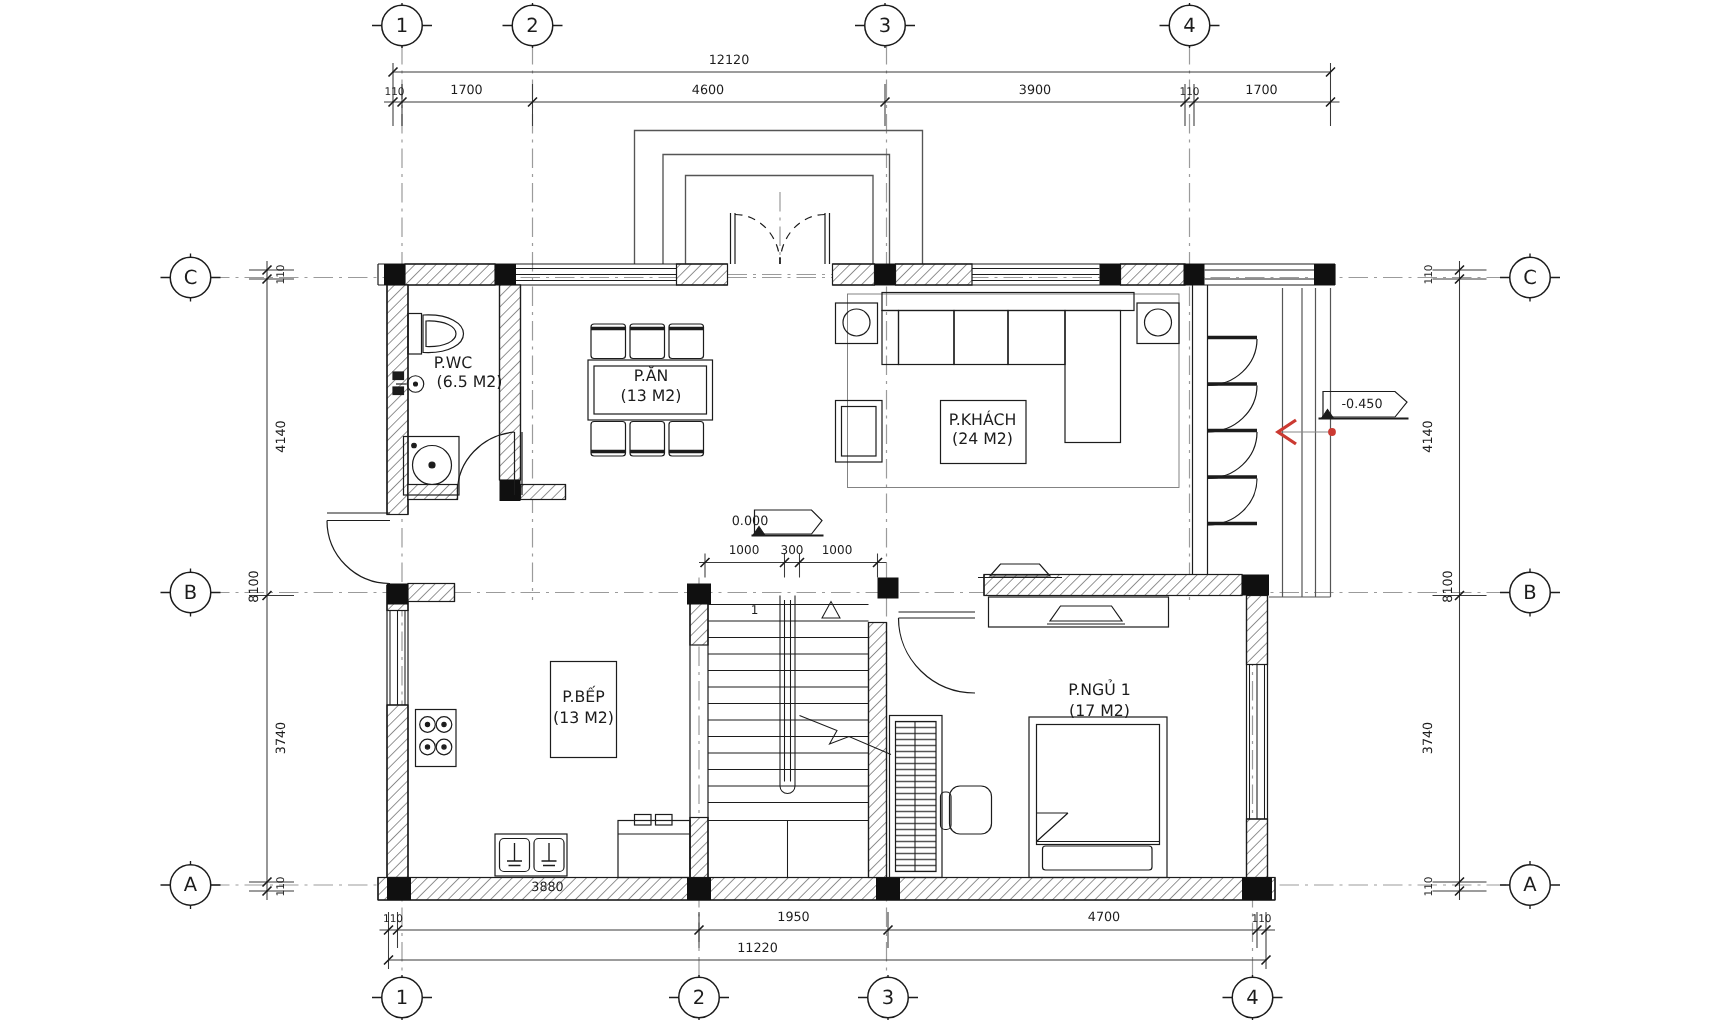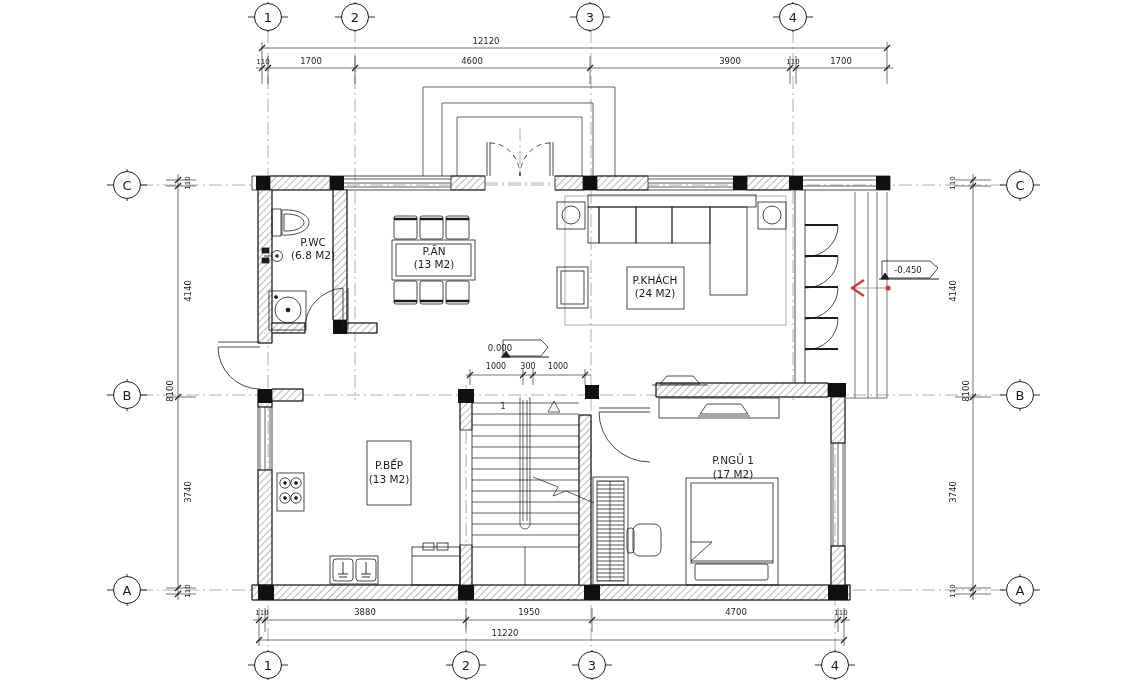--- a/index.html
+++ b/index.html
@@ -341,27 +341,27 @@
 <div class="bubble" style="left:127px;top:185px">C</div>
 <div class="bubble" style="left:127px;top:395px">B</div>
 <div class="bubble" style="left:127px;top:590px">A</div>
 <div class="bubble" style="left:1020px;top:185px">C</div>
 <div class="bubble" style="left:1020px;top:395px">B</div>
 <div class="bubble" style="left:1020px;top:590px">A</div>
 
 <span class="lbl tiny" style="left:263px;top:62px">110</span>
 <span class="lbl" style="left:311px;top:61px">1700</span>
 <span class="lbl" style="left:472px;top:61px">4600</span>
-<span class="lbl" style="left:730px;top:61px">3900</span>
+<span class="lbl" style="left:690px;top:61px">3900</span>
 <span class="lbl tiny" style="left:793px;top:62px">110</span>
 <span class="lbl" style="left:841px;top:61px">1700</span>
 <span class="lbl" style="left:486px;top:41px">12120</span>
 
 <span class="lbl tiny" style="left:262px;top:613px">110</span>
-<span class="lbl" style="left:365px;top:612px">3880</span>
+<span class="lbl" style="left:365px;top:592px">3880</span>
 <span class="lbl" style="left:529px;top:612px">1950</span>
 <span class="lbl" style="left:736px;top:612px">4700</span>
 <span class="lbl tiny" style="left:841px;top:613px">110</span>
 <span class="lbl" style="left:505px;top:633px">11220</span>
 
 <span class="lbl tiny v" style="left:188px;top:183px">110</span>
 <span class="lbl v" style="left:188px;top:291px">4140</span>
 <span class="lbl v" style="left:188px;top:492px">3740</span>
 <span class="lbl tiny v" style="left:188px;top:591px">110</span>
 <span class="lbl v" style="left:170px;top:391px">8100</span>
@@ -369,22 +369,22 @@
 <span class="lbl tiny v" style="left:953px;top:183px">110</span>
 <span class="lbl v" style="left:953px;top:291px">4140</span>
 <span class="lbl v" style="left:953px;top:492px">3740</span>
 <span class="lbl tiny v" style="left:953px;top:591px">110</span>
 <span class="lbl v" style="left:966px;top:391px">8100</span>
 
 <span class="lbl" style="left:496px;top:367px;font-size:8px">1000</span>
 <span class="lbl" style="left:528px;top:367px;font-size:8px">300</span>
 <span class="lbl" style="left:558px;top:367px;font-size:8px">1000</span>
 
-<span class="lbl room" style="left:313px;top:243px">P.WC</span>
-<span class="lbl room" style="left:313px;top:256px">(6.8 M2)</span>
+<span class="lbl room" style="left:302px;top:243px">P.WC</span>
+<span class="lbl room" style="left:313px;top:256px">(6.5 M2)</span>
 <span class="lbl room" style="left:434px;top:252px">P.ĂN</span>
 <span class="lbl room" style="left:434px;top:265px">(13 M2)</span>
 <span class="lbl room" style="left:655px;top:281px">P.KHÁCH</span>
 <span class="lbl room" style="left:655px;top:294px">(24 M2)</span>
 <span class="lbl room" style="left:389px;top:466px">P.BẾP</span>
 <span class="lbl room" style="left:389px;top:480px">(13 M2)</span>
 <span class="lbl room" style="left:733px;top:461px">P.NGỦ 1</span>
 <span class="lbl room" style="left:733px;top:475px">(17 M2)</span>
 
 <span class="lbl level" style="left:500px;top:348px">0.000</span>

